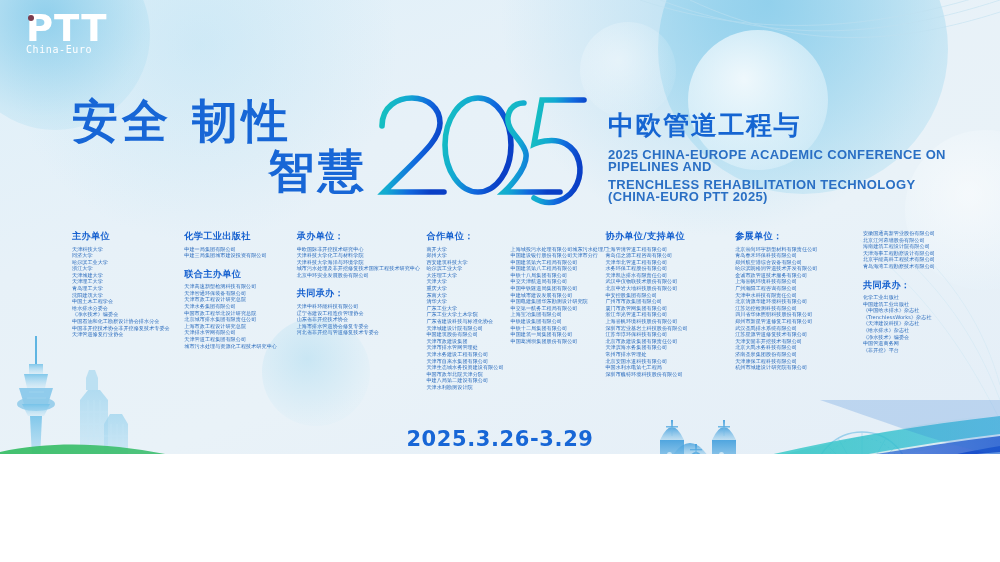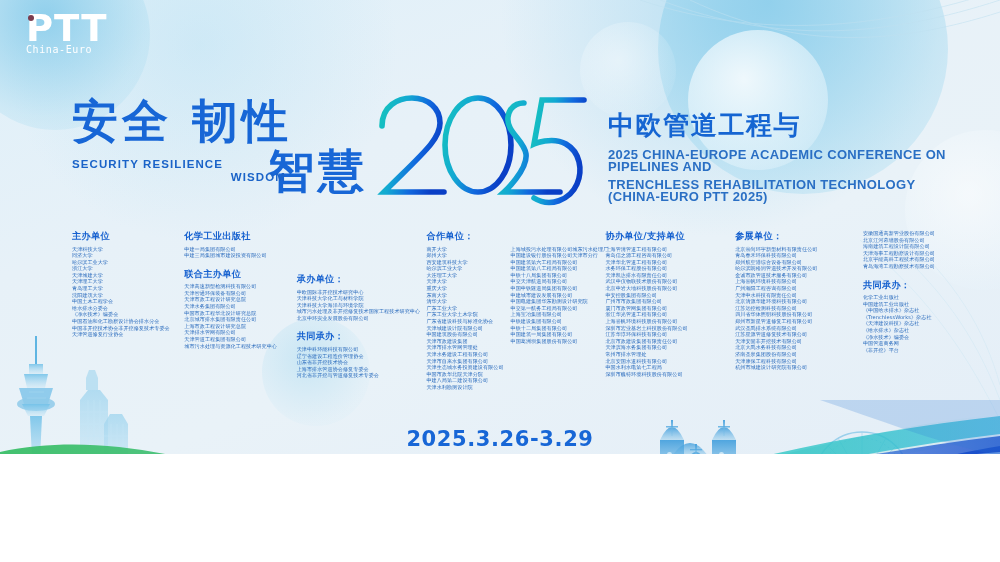--- a/index.html
+++ b/index.html
@@ -105,24 +105,20 @@
     <div style="position:relative;">
       <span class="dot"></span>
       <div class="ptt">PTT</div>
     </div>
     <div class="sub">China-Euro</div>
   </div>
 
   <div id="slogan">
     <div class="cn-big">安全 韧性</div>
     <div class="cn-big l2">智慧</div>
-    <div class="en">
-      <span>SECURITY  RESILIENCE</span>
-      <span class="w2">WISDOM</span>
-    </div>
   </div>
 
   <div id="year">
     <svg viewBox="0 0 222 126">
       <defs>
         <linearGradient id="yg" x1="0" y1="0" x2="1" y2="0.35">
           <stop offset="0%" stop-color="#16c4bd"></stop>
           <stop offset="38%" stop-color="#12a9d2"></stop>
           <stop offset="70%" stop-color="#1168de"></stop>
           <stop offset="100%" stop-color="#0a3fc6"></stop>
@@ -182,21 +178,21 @@
             <div class="gitem">天津水务集团有限公司</div>
             <div class="gitem">中国市政工程华北设计研究总院</div>
             <div class="gitem">北京城市排水集团有限责任公司</div>
             <div class="gitem">上海市政工程设计研究总院</div>
             <div class="gitem">天津排水管网有限公司</div>
             <div class="gitem">天津管道工程集团有限公司</div>
             <div class="gitem">城市污水处理与资源化工程技术研究中心</div>
           </div>
         </div>
       </div>
-      <div class="col" style="width: 130px; margin-top: 43px;">
+      <div class="col" style="width: 130px;">
         <div class="grp">
           <div class="ghead">承办单位：</div>
           <div>
             <div class="gitem">中欧国际非开挖技术研究中心</div>
             <div class="gitem">天津科技大学化工与材料学院</div>
             <div class="gitem">天津科技大学海洋与环境学院</div>
             <div class="gitem">城市污水处理及非开挖修复技术国家工程技术研究中心</div>
             <div class="gitem">北京中环实业发展股份有限公司</div>
           </div>
         </div>

